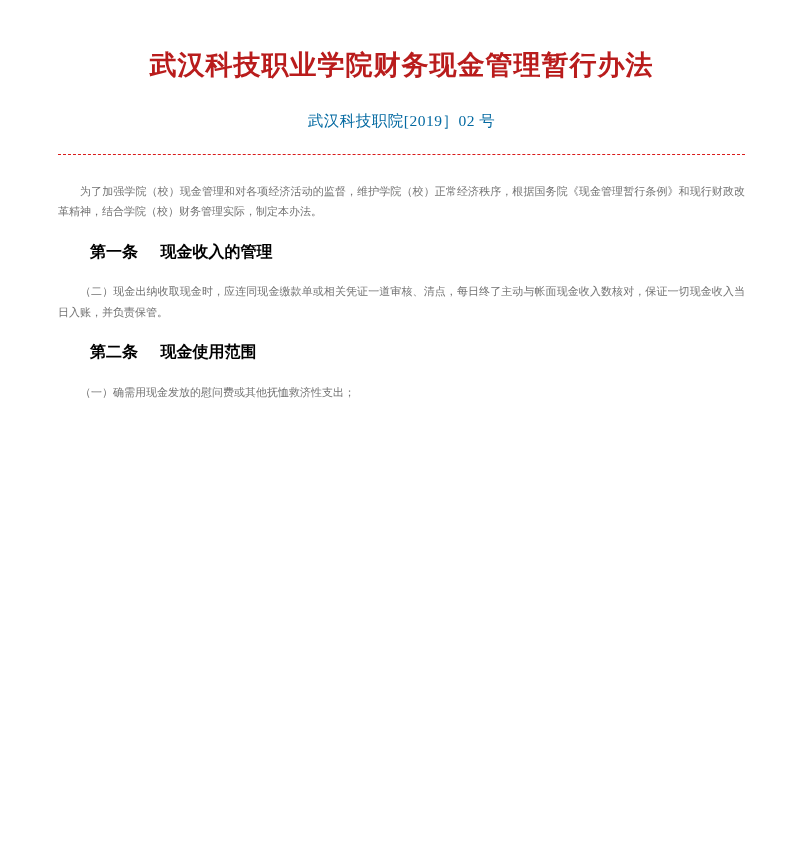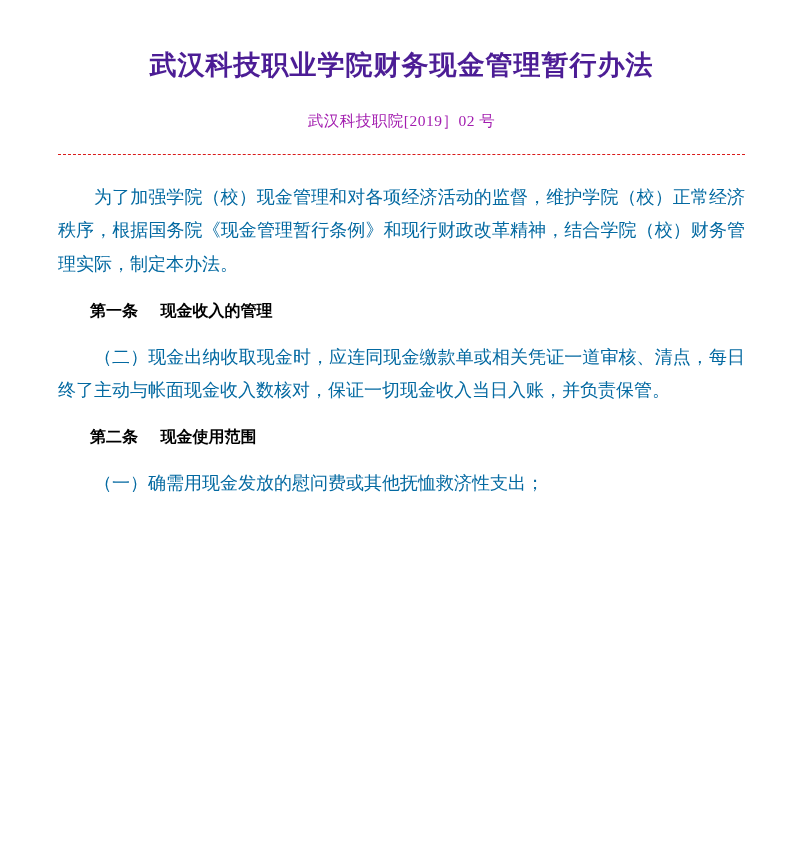--- a/index.html
+++ b/index.html
@@ -15,53 +15,53 @@
   }
   .page {
     width: 803px;
     min-height: 868px;
     box-sizing: border-box;
     padding: 34px 58px 20px 58px;
     background: #ffffff;
   }
   .doc-title {
     text-align: center;
-    color: #4c1d95;
+    color: #b91c1c;
     font-weight: bold;
     font-size: 27px;
     letter-spacing: 1px;
     line-height: 1.3;
     margin: 14px 0 0 0;
     font-family: "Liberation Serif", "DejaVu Serif", serif;
   }
   .doc-number {
     text-align: center;
     font-size: 15.5px;
     margin-top: 28px;
     letter-spacing: 0.5px;
-    color: #a21caf;
+    color: #0369a1;
   }
   .red-rule {
     margin-top: 22px;
     border: none;
     border-top: 1.6px dashed #d91b1b;
     height: 0;
     width: 100%;
   }
   .body-text {
     margin-top: 26px;
   }
   p.para {
     margin: 0 0 15px 0;
-    font-size: 18px;
+    font-size: 11px;
     line-height: 1.85;
     text-align: justify;
     text-justify: inter-ideograph;
     text-indent: 2em;
-    color: #0369a1;
+    color: #737373;
   }
   p.heading {
     margin: 0 0 15px 0;
     font-size: 16px;
     line-height: 1.85;
     text-indent: 2em;
     font-weight: bold;
     color: #000;
   }
   .heading .heading-label {

